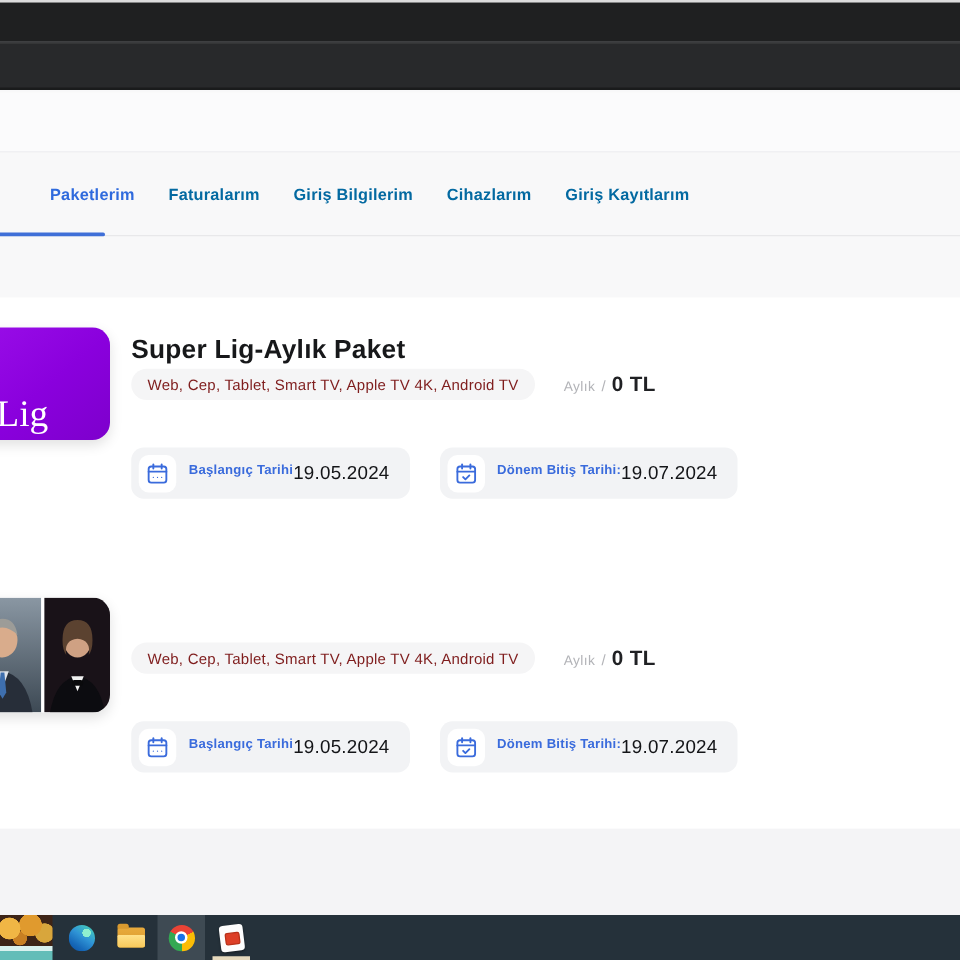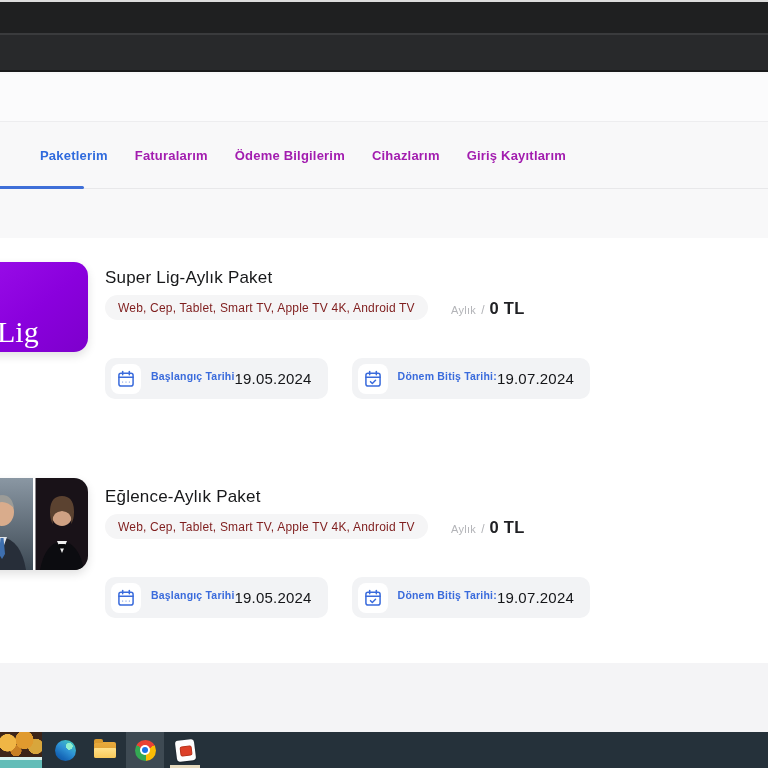--- a/index.html
+++ b/index.html
@@ -7,33 +7,33 @@
   .screen { position:relative; width:768px; height:768px; overflow:hidden; background:#f8f8f9; }
 
   
   .chrome-top-edge { position:absolute; top:0; left:0; right:0; height:2px; background:#dcdcdc; }
   .browser-tabbar { position:absolute; top:2px; left:0; right:0; height:31px; background:#1f2021; }
   .browser-toolbar { position:absolute; top:33px; left:0; right:0; height:39px; background:#28292b; border-top:2px solid #3a3b3d; border-bottom:2px solid #1a1b1c; }
 
   
   .page-header { position:absolute; top:74px; left:0; right:0; height:48px; background:#fbfbfc; border-bottom:1px solid #ededef; }
   .tabs-strip { position:absolute; top:123px; left:0; right:0; height:66px; display:flex; align-items:center; gap:27px; border-bottom:1px solid #e8e8ea;padding-left:40px; }
-  .tab { font-size:13px; font-weight:700; color:#a21caf; letter-spacing:.2px; cursor:pointer; white-space:nowrap; }
+  .tab { font-size:13px; font-weight:700; color:#0369a1; letter-spacing:.2px; cursor:pointer; white-space:nowrap; }
   .tab.active { color:#2f6add; }
   .tab-underline { position:absolute; left:0; bottom:-1px; width:84px; height:3px; background:#3f6fd8; border-radius:0 2px 2px 0; }
   .content-white { position:absolute; top:238px; left:0; right:0; height:425px; background:#ffffff; }
   .footer-band { position:absolute; top:663px; left:0; right:0; height:69px; background:#f4f4f6; }
 
   
   .pkg-img { position:absolute; left:-30px; width:118px; height:90px; border-radius:14px; overflow:hidden; box-shadow:0 4px 10px rgba(0,0,0,.12); }
   .pkg-img.purple { background:linear-gradient(140deg,#9b0fe9 0%,#8a00dd 55%,#7d00cc 100%); }
   .pkg-img .lig-text { position:absolute; left:27px; bottom:5px; color:#fff; font-family:"Liberation Serif", serif; font-size:30px; line-height:1; }
   .pkg-img svg { display:block; }
 
-  .pkg-title { position:absolute; left:105px; font-size:17px; font-weight:400; color:#17181a; letter-spacing:.2px; }
+  .pkg-title { position:absolute; left:105px; font-size:21px; font-weight:700; color:#17181a; letter-spacing:.2px; }
   .pkg-pill { position:absolute; left:105px; height:25px; display:inline-flex; align-items:center; padding:0 13px; background:#f5f5f6; border-radius:13px; font-size:12px; color:#7f1d1d; letter-spacing:.2px; white-space:nowrap; }
   .pkg-price { position:absolute; left:451px; display:flex; align-items:baseline; gap:5px; }
   .pkg-price .period { font-size:11px; color:#b3b4b8; letter-spacing:.3px; }
   .pkg-price .sep { font-size:12px; color:#b3b4b8; }
   .pkg-price .amount { font-size:16.5px; font-weight:700; color:#202124; letter-spacing:.3px; }
 
   .pkg-dates { position:absolute; left:105px; display:flex; gap:24px; }
   .date-box { display:flex; align-items:center; background:#f2f3f5; border-radius:10px; padding:5px 16px 5px 6px; height:41px; }
   .date-icon-tile { width:30px; height:30px; background:#fff; border-radius:8px; display:flex; align-items:center; justify-content:center; margin-right:10px; }
   .date-texts { display:flex; flex-direction:row; justify-content:center; }
@@ -76,21 +76,21 @@
 
   <div class="chrome-top-edge"></div>
   <div class="browser-tabbar"></div>
   <div class="browser-toolbar"></div>
 
   <div class="page-header"></div>
 
   <div class="tabs-strip">
     <span class="tab active">Paketlerim</span>
     <span class="tab">Faturalarım</span>
-    <span class="tab">Ödeme Bilgilerim</span>
+    <span class="tab">Giriş Bilgilerim</span>
     <span class="tab">Cihazlarım</span>
     <span class="tab">Giriş Kayıtlarım</span>
     <span class="tab-underline"></span>
   </div>
 
   <div class="content-white"></div>
   <div class="footer-band"></div>
 
   <div class="pkg-img purple" style="top:262px;">
     <span class="lig-text">Lig</span>
@@ -153,21 +153,20 @@
       <path d="M20 30 q2 -13 12 -13 q10 0 12 13 q-6 -6 -12 -6 q-6 0 -12 6" fill="#9c9c98"></path>
       <rect x="63" y="0" width="2.5" height="92" fill="#ffffff"></rect>
       <rect x="65.5" y="0" width="52.5" height="92" fill="#191218"></rect>
       <path d="M70 92 q5 -27 22 -29 q17 2 22 29 z" fill="#0c0c10"></path>
       <path d="M87 63 h10 l-5 12 z" fill="#f0f0f0"></path>
       <rect x="87.5" y="66" width="9" height="4.5" rx="2" fill="#0a0a0c"></rect>
       <ellipse cx="92" cy="35" rx="11" ry="13" fill="#cfa183"></ellipse>
       <path d="M80 34 q0 -16 12 -16 q12 0 12 16 q0 8 -3 12 q2 -12 -9 -13 q-11 1 -9 13 q-3 -4 -3 -12" fill="#5b4230"></path>
     </svg>
   </div>
-  <div class="pkg-title" style="top:487px;">Eğlence-Aylık Paket</div>
   <div class="pkg-pill" style="top:514px;">Web, Cep, Tablet, Smart TV, Apple TV 4K, Android TV</div>
   <div class="pkg-price" style="top:518px;">
     <span class="period">Aylık</span>
     <span class="sep">/</span>
     <span class="amount">0 TL</span>
   </div>
   <div class="pkg-dates" style="top:577px;">
     <div class="date-box">
       <span class="date-icon-tile">
         <svg width="20" height="20" viewBox="0 0 24 24" fill="none" stroke="#3a6bdc" stroke-width="1.8" stroke-linecap="round">

